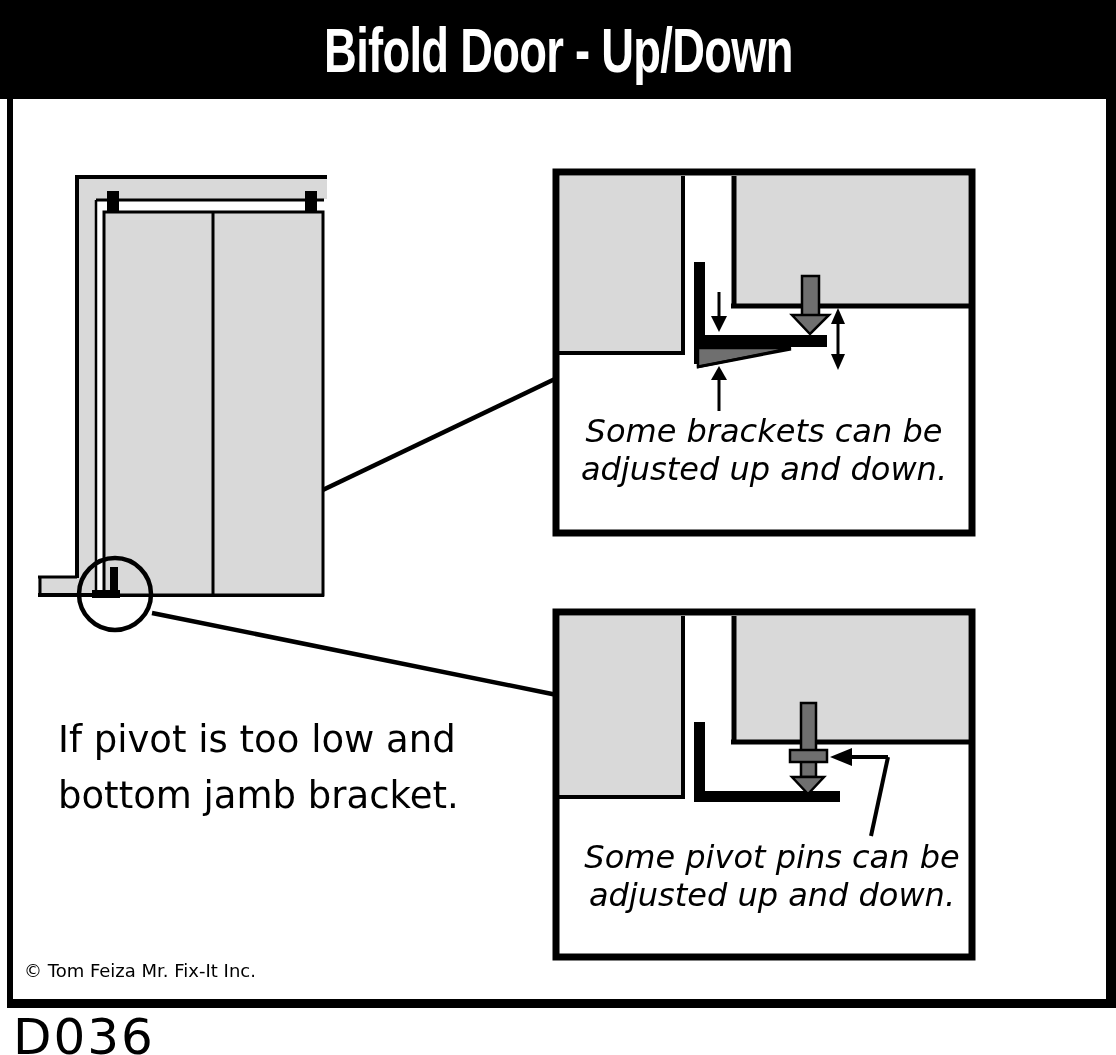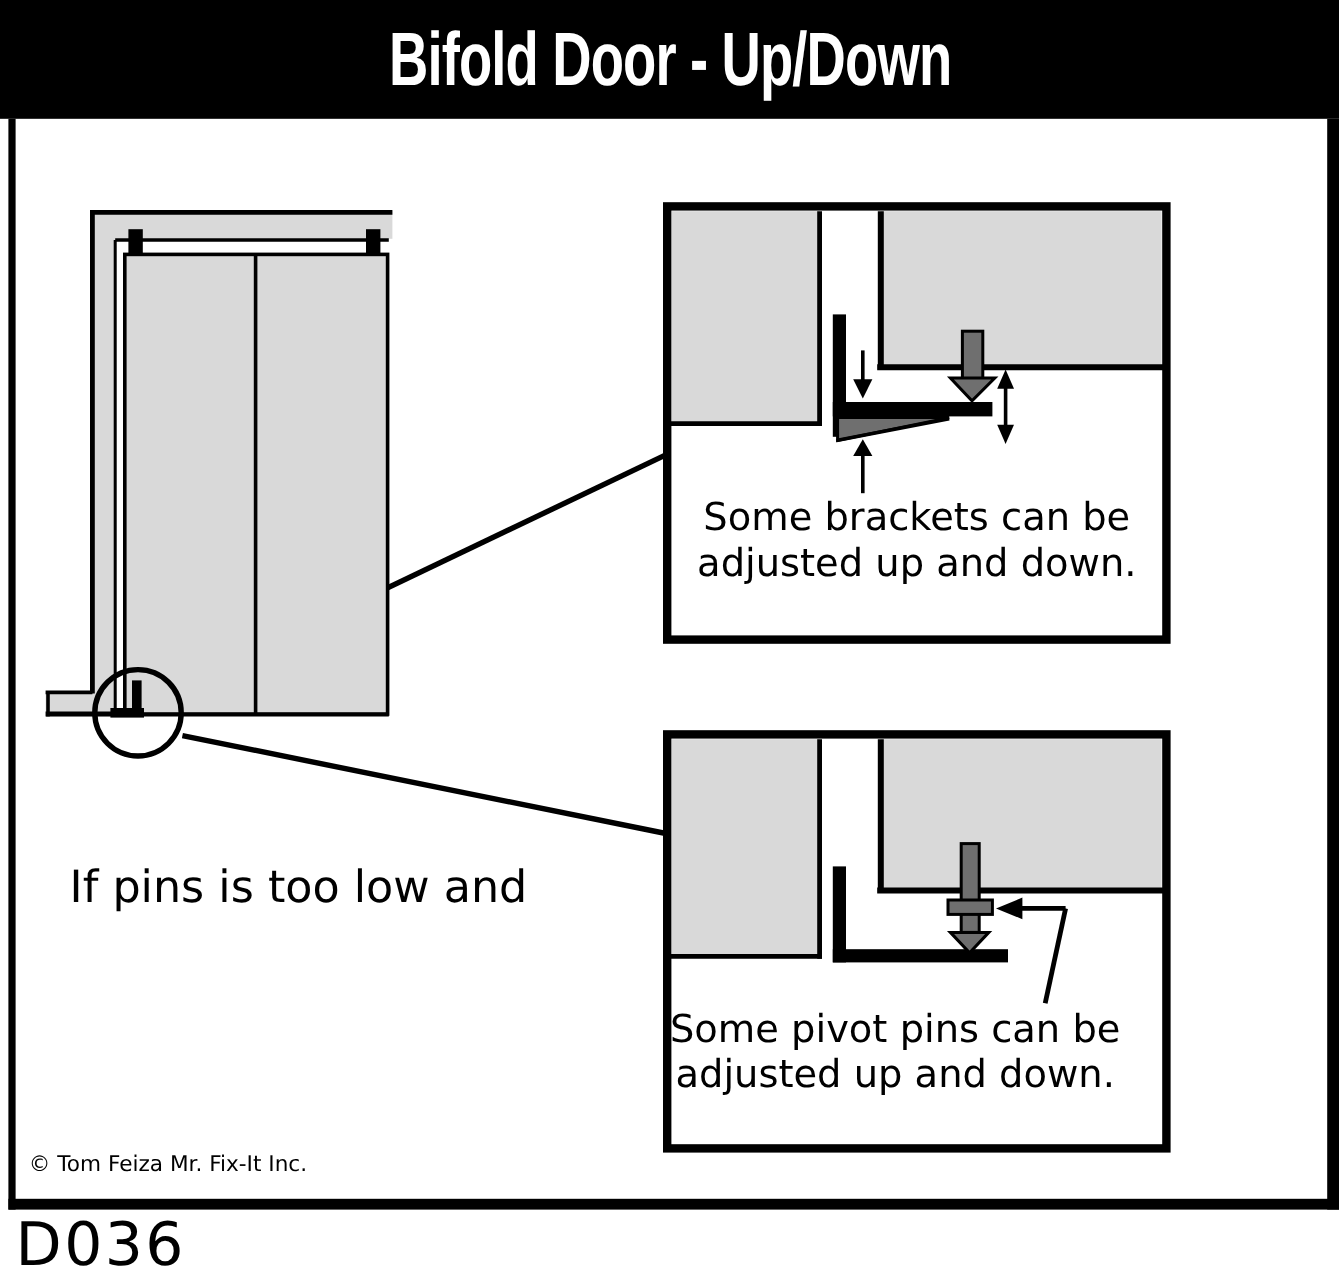--- a/index.html
+++ b/index.html
@@ -19,23 +19,23 @@
   .frame{
     position:absolute;left:7px;top:99px;width:1109px;height:909px;box-sizing:border-box;
     border-left:6px solid #000;border-right:10px solid #000;border-bottom:9px solid #000;
     background:transparent;
   }
   .art{position:absolute;left:0;top:0;width:1116px;height:1055px;}
   .txt{position:absolute;white-space:nowrap;}
   .adjustment-label{
     left:556px;top:118px;width:416px;text-align:center;font-size:36px;
   }
-  .caption{width:404px;text-align:center;font-size:32px;line-height:38px;}
+  .caption{width:404px;text-align:center;font-size:32px;line-height:38px;font-style:italic;}
   .caption-bracket{left:562px;top:412px;}
-  .caption-pivot{left:544px;top:838px;}
+  .caption-pivot{left:570px;top:838px;}
   .note{left:58px;top:712px;font-size:37px;line-height:56px;}
   .copyright{left:24px;top:960px;font-size:18px;}
   .doc-id{left:13px;top:1008px;font-size:50px;letter-spacing:2px;}
   svg .gray{fill:#d9d9d9;}
   svg .dark{fill:#6f6f6f;stroke:#000;stroke-width:2.5;}
   svg .blk{fill:#000;}
   svg line{stroke:#000;}
 </style>
 </head>
 <body>
@@ -120,20 +120,21 @@
     <div>Some brackets can be</div>
     <div>adjusted up and down.</div>
   </div>
 
   <div class="txt caption caption-pivot">
     <div>Some pivot pins can be</div>
     <div>adjusted up and down.</div>
   </div>
 
   <div class="txt note">
-    <div>If pins is too low and</div>
+    <div>If pivot is too low and</div>
+    <div>bottom jamb bracket.</div>
   </div>
 
   <div class="txt copyright">© Tom Feiza Mr. Fix-It Inc.</div>
 
   <div class="txt doc-id">D036</div>
 
 </div>
 
 </body></html>

